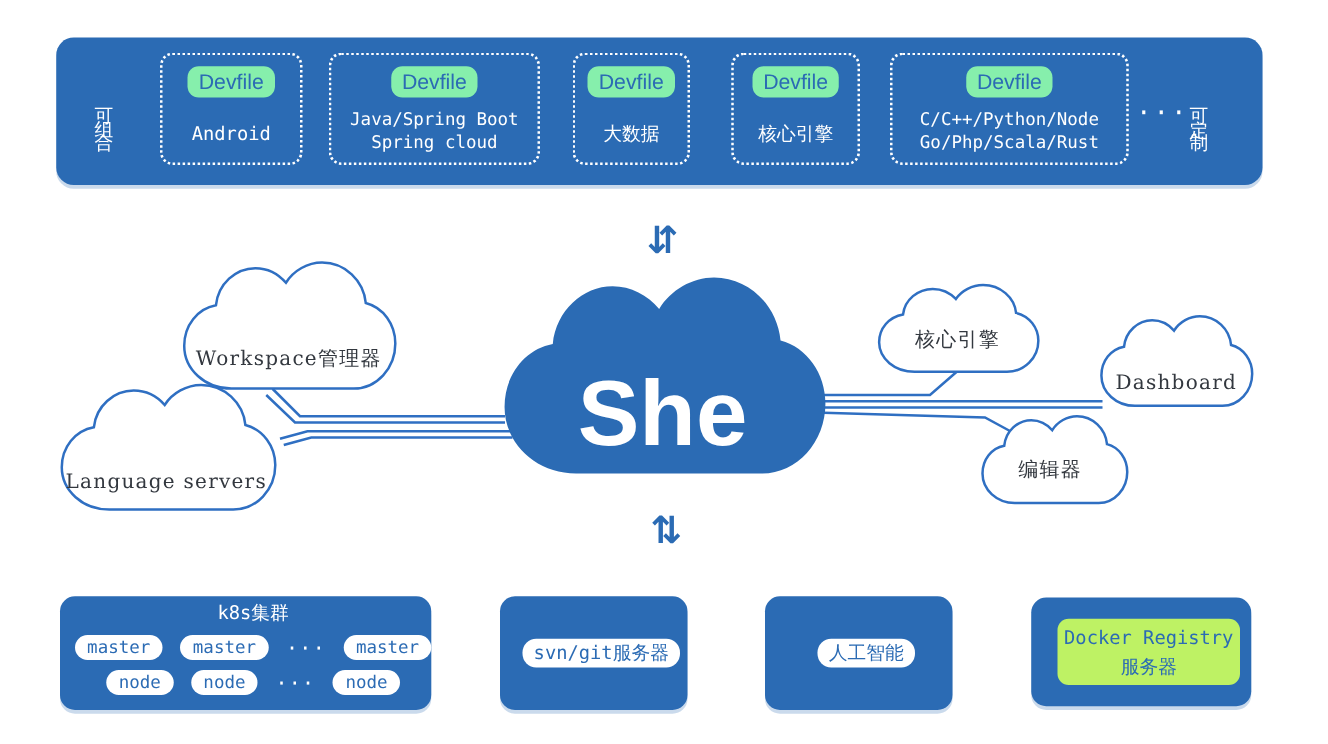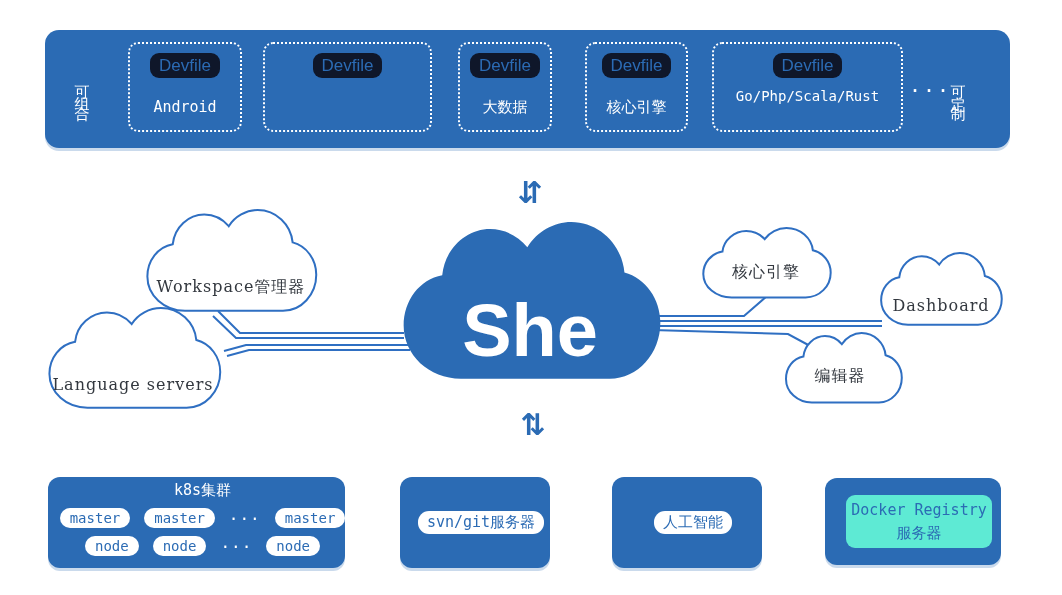--- a/index.html
+++ b/index.html
@@ -11,21 +11,21 @@
           background:#2B6BB4;border-radius:14px;
           box-shadow:0 3px 0 rgba(43,107,180,.25);}
   .vlabel{position:absolute;top:50%;transform:translateY(-50%);
           color:#fff;font-size:15px;writing-mode:vertical-rl;text-orientation:upright;
           letter-spacing:10px;line-height:1;}
   .vlabel.left{left:30px;}
   .vlabel.right{left:906px;}
   .devcard{position:absolute;top:12px;height:90px;border:2px dotted #fff;
            border-radius:10px;box-sizing:border-box;display:flex;flex-direction:column;
            align-items:center;justify-content:flex-start;padding-top:9px;}
-  .devcard .badge{background:#0f172a;color:#2B6BB4;font-size:17px;line-height:25px;
+  .devcard .badge{background:#86efac;color:#2B6BB4;font-size:17px;line-height:25px;
                   padding:0 9px;border-radius:9px;font-family:"Liberation Sans",sans-serif;}
   .devcard .lines{margin-top:9px;color:#fff;text-align:center;
                   font-family:"DejaVu Sans Mono",monospace;font-size:14px;line-height:1.3;}
   .devcard.single .lines{margin-top:20px;font-size:15px;}
   .card1{left:83px;width:114px;}
   .card2{left:218px;width:169px;}
   .card3{left:413px;width:94px;}
   .card4{left:540px;width:103px;}
   .card5{left:667px;width:191px;}
   .topdots{position:absolute;left:864px;top:48px;color:#fff;font-size:20px;
@@ -61,53 +61,58 @@
   .dots{color:#fff;font-size:16px;letter-spacing:1px;
         font-family:"DejaVu Sans Mono",monospace;}
   .server-box{left:400px;top:477px;width:150px;height:91px;display:flex;
               align-items:center;justify-content:center;}
   .server-box.file{left:612px;}
   .server-pill{background:#fff;color:#2B6BB4;border-radius:11px;
                font-family:"DejaVu Sans Mono",monospace;font-size:15px;
                line-height:23px;padding:0 9px;white-space:nowrap;}
   .docker{left:825px;top:478px;width:176px;height:87px;display:flex;
           align-items:center;justify-content:center;}
-  .docker-inner{background:#5eead4;border-radius:9px;width:146px;height:53px;
+  .docker-inner{background:#bef264;border-radius:9px;width:146px;height:53px;
                 display:flex;flex-direction:column;align-items:center;justify-content:center;
                 color:#2B6BB4;font-family:"DejaVu Sans Mono",monospace;font-size:15px;
                 line-height:1.5;}
 </style>
 </head>
 <body>
 
 <div class="topbar">
   <div class="vlabel left">可组合</div>
 
   <div class="devcard single card1">
     <span class="badge">Devfile</span>
     <div class="lines">Android</div>
   </div>
 
   <div class="devcard card2">
     <span class="badge">Devfile</span>
+    <div class="lines">
+      <div>Java/Spring Boot</div>
+      <div>Spring cloud</div>
+    </div>
   </div>
 
   <div class="devcard single card3">
     <span class="badge">Devfile</span>
     <div class="lines">大数据</div>
   </div>
 
   <div class="devcard single card4">
     <span class="badge">Devfile</span>
     <div class="lines">核心引擎</div>
   </div>
 
   <div class="devcard card5">
     <span class="badge">Devfile</span>
     <div class="lines">
+      <div>C/C++/Python/Node</div>
       <div>Go/Php/Scala/Rust</div>
     </div>
   </div>
 
   <div class="topdots">···</div>
 
   <div class="vlabel right">可定制</div>
 </div>
 
 <div class="xarrow top">⇵</div>

